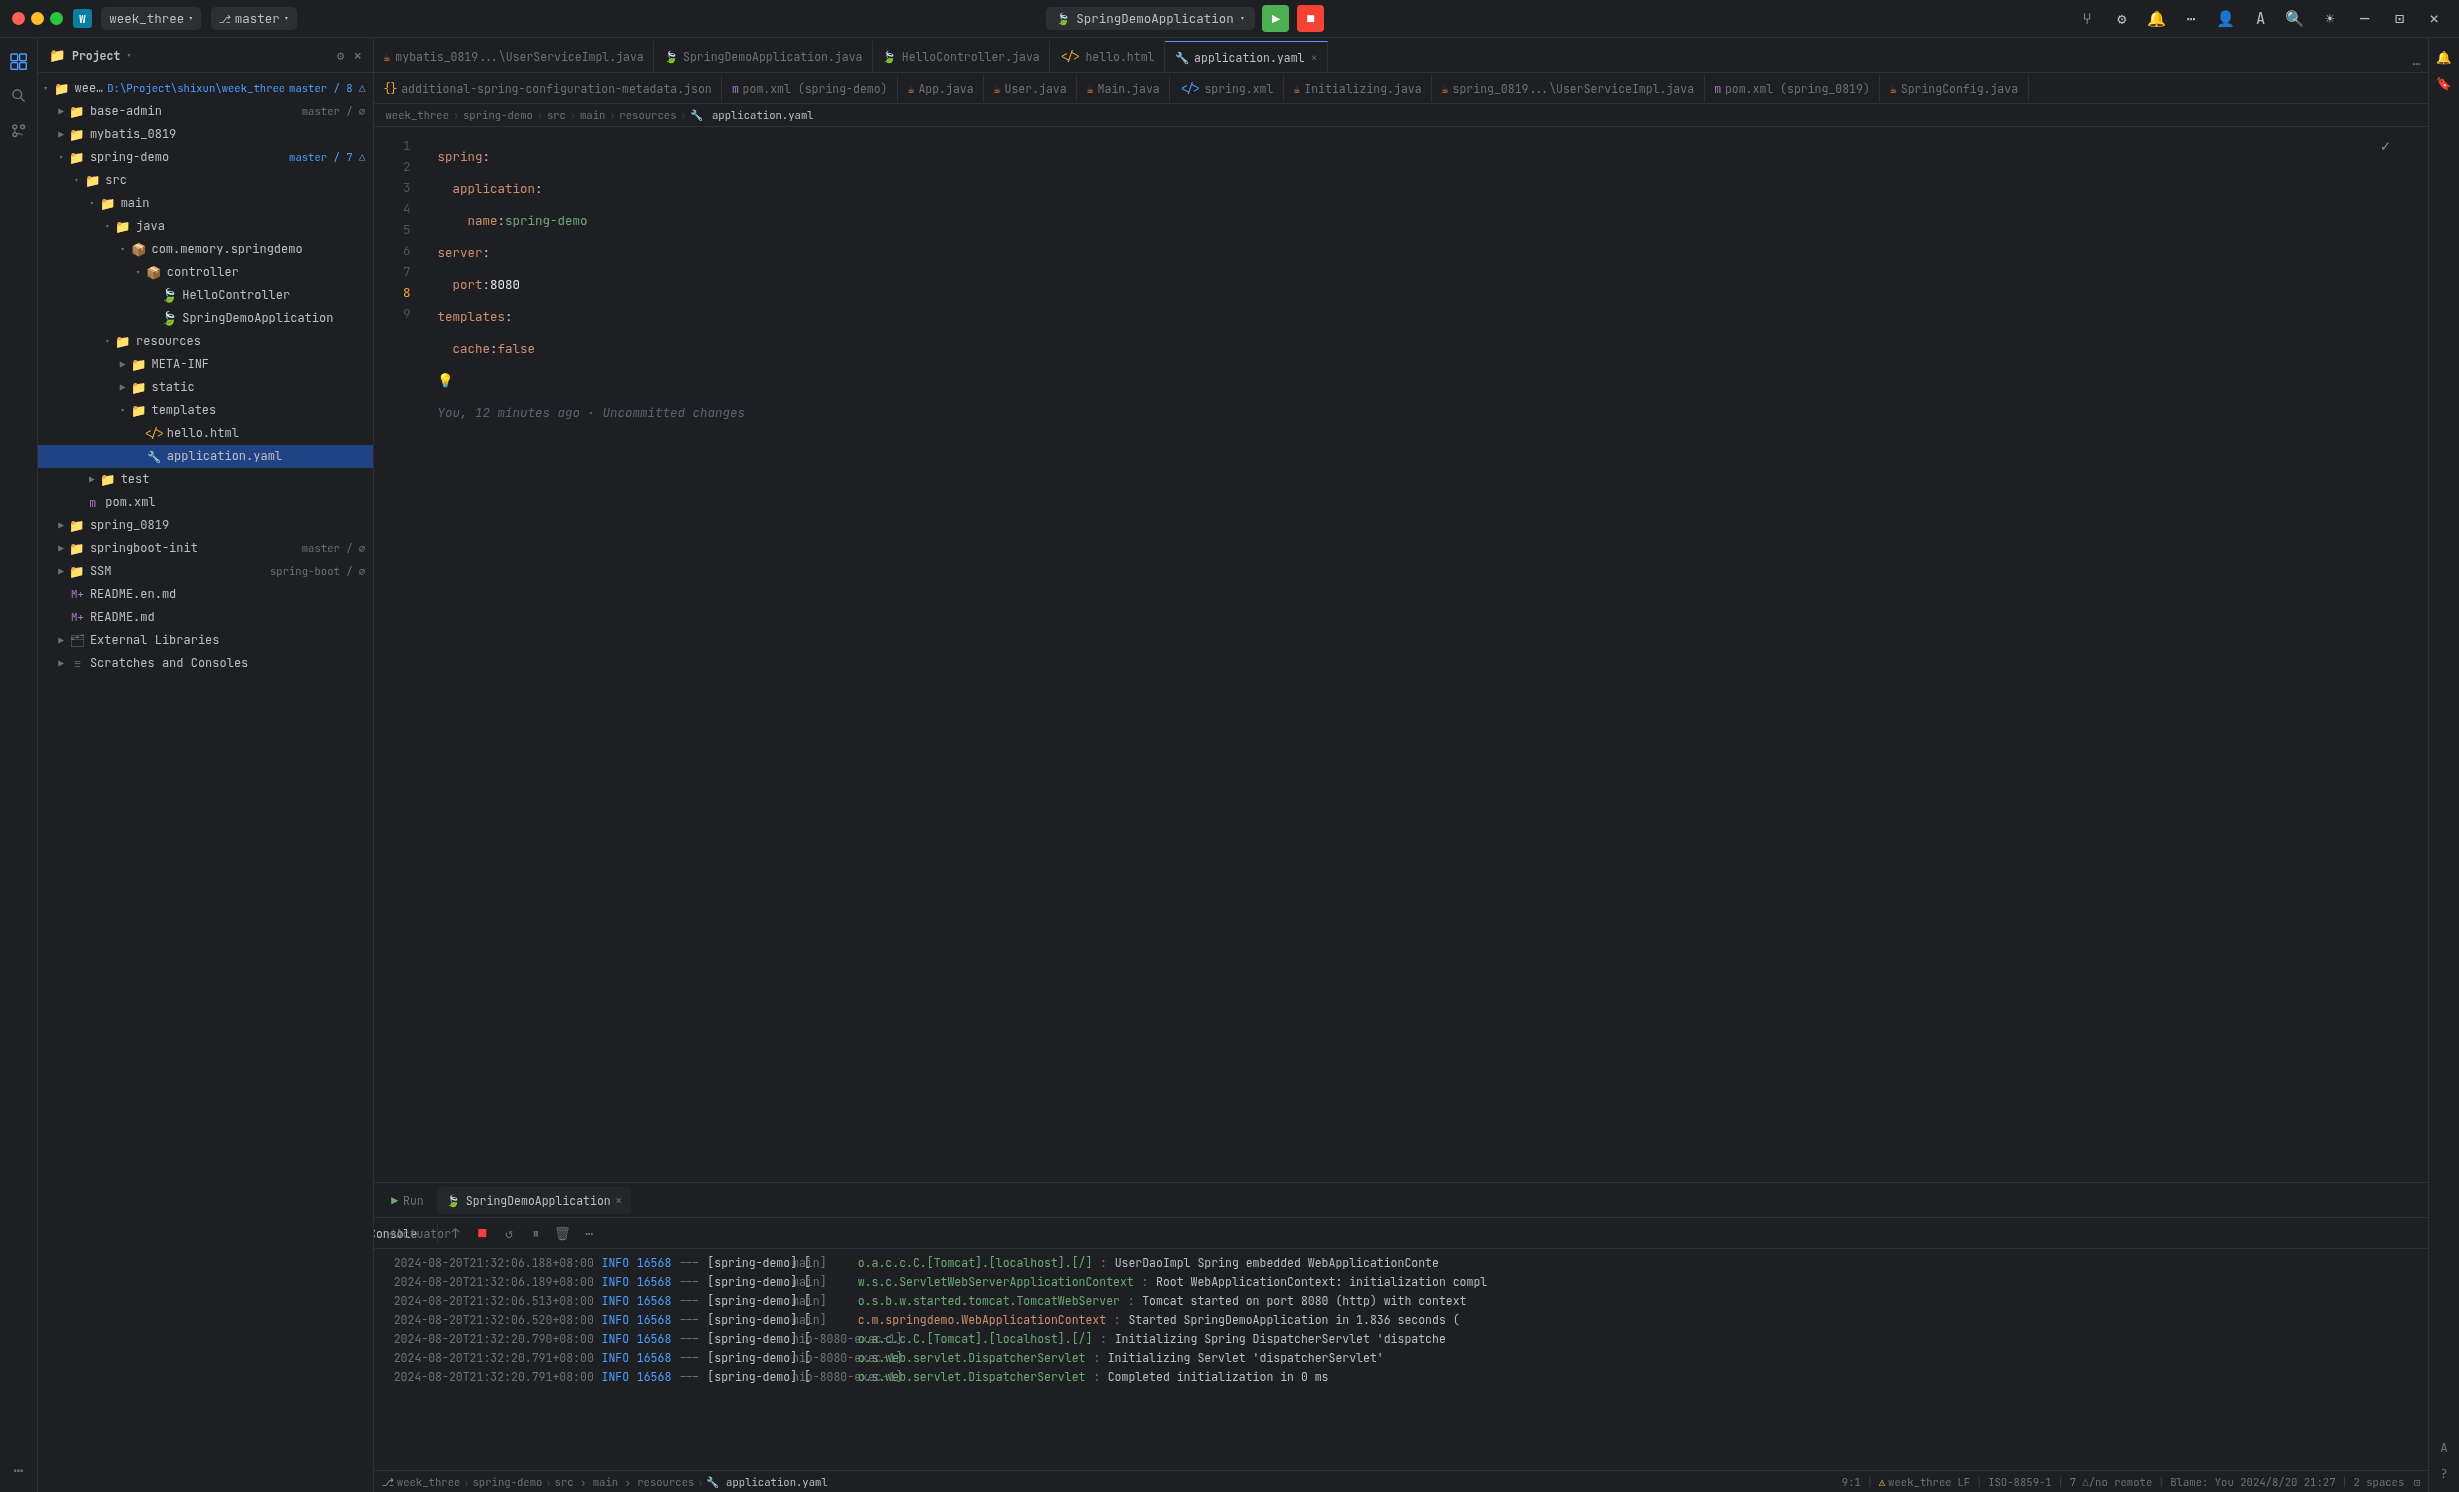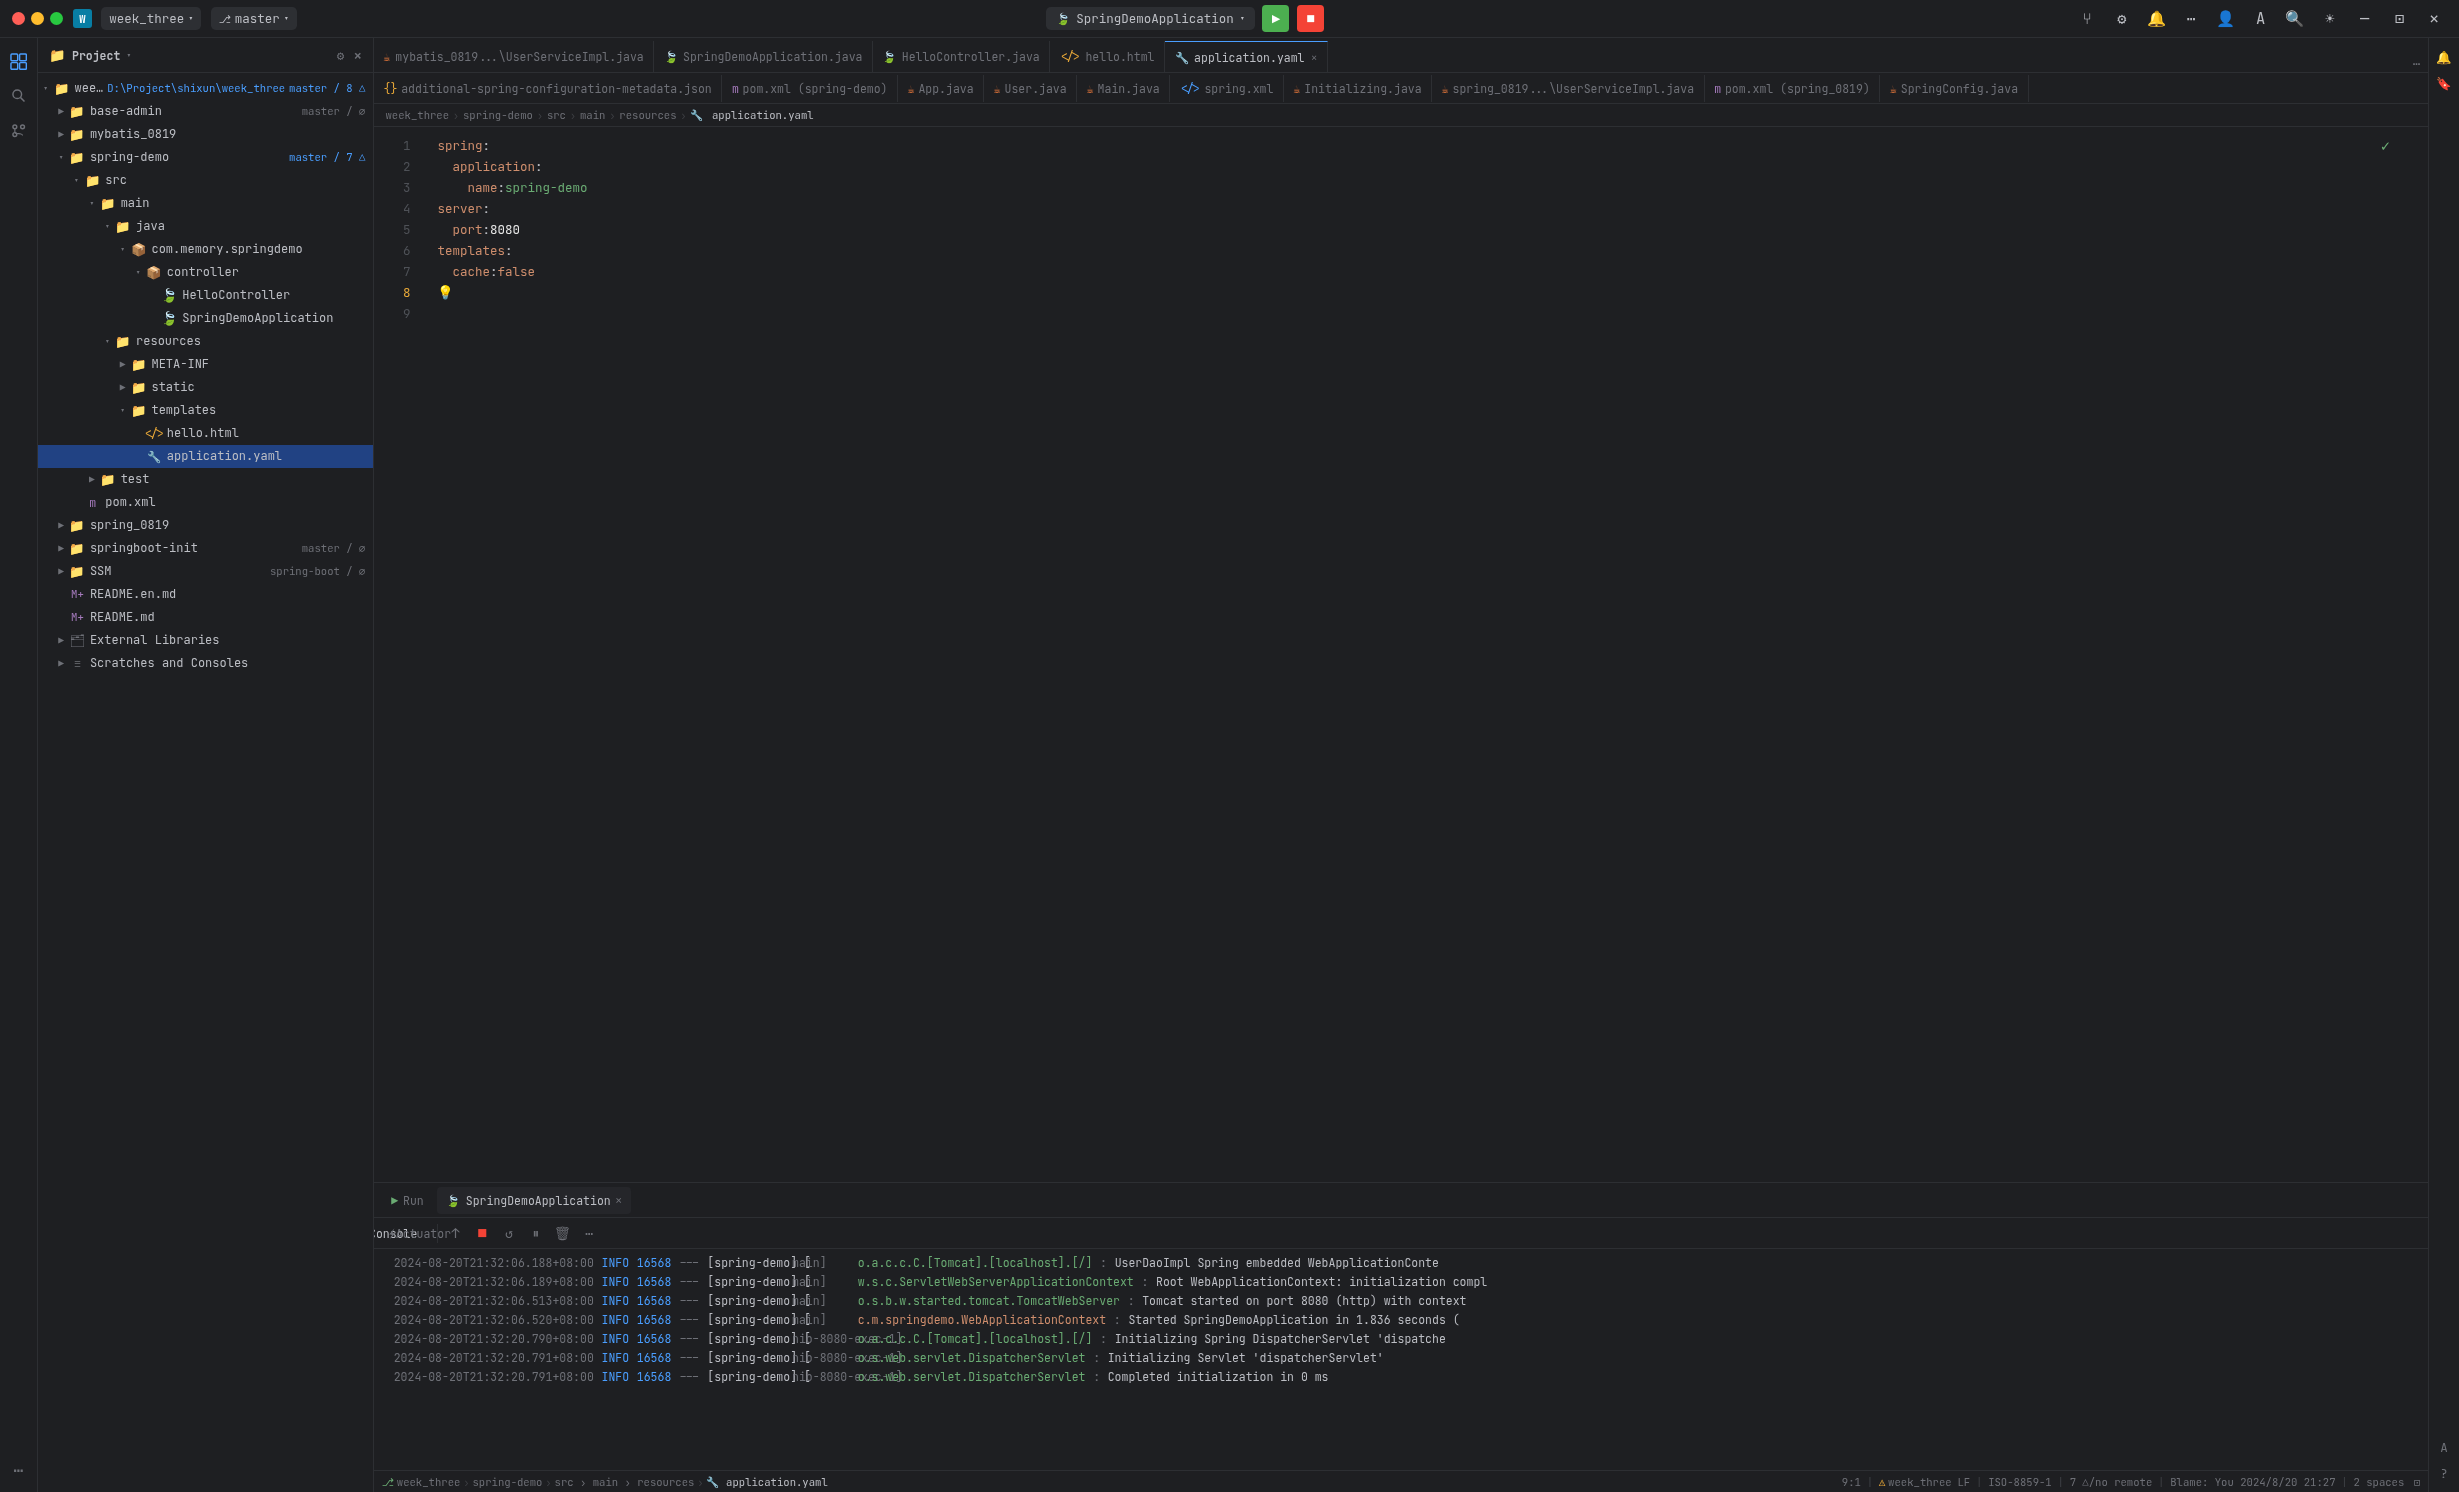--- a/index.html
+++ b/index.html
@@ -216,21 +216,21 @@
       flex: 1;
       padding: 7.7px 15.4px;
       overflow: auto;
       line-height: 21px;
       font-size: 12.5px;
     }
     .code-area::-webkit-scrollbar { width: 7.7px; height: 7.7px; }
     .code-area::-webkit-scrollbar-track { background: #1e1f22; }
     .code-area::-webkit-scrollbar-thumb { background: #3d3f44; border-radius: 3.8px; }
 
-    .code-line { display: flex; align-items: flex-end; min-height: 21px; }
+    .code-line { display: flex; align-items: flex-end; min-height: 21px; margin-top: 11px; }
     .code-key { color: #cf8e6d; }
     .code-value { color: #6aab73; }
     .code-colon { color: #bcbec4; }
     .code-number { color: #e5e5e5; }
     .code-bool { color: #cf8e6d; }
     .code-comment { color: #5c6370; font-style: italic; }
     .code-indent { display: inline-block; }
     .gutter-bulb { color: #e8a838; font-size: 13.4px; }
 
     
@@ -818,20 +818,23 @@
           </div>
           <div class="code-line">
             <span class="code-indent">&nbsp;&nbsp;</span>
               <span class="code-key">cache</span>
               <span class="code-colon">:</span>
               <span class="code-bool"> false</span>
           </div>
           <div class="code-line">
             <span class="gutter-bulb">💡</span>
           </div>
+          <div class="code-line">
+            <span class="code-comment">You, 12 minutes ago · Uncommitted changes</span>
+          </div>
         </div>
 
         <div style="position:absolute;top:7.7px;right:38px;display:flex;flex-direction:column;align-items:center;gap:3.8px;">
           <span style="color:#6aab73;font-size:15.4px;cursor:pointer;">✓</span>
         </div>
       </div>
     </div>
 
     <div class="bottom-panel">
       <div class="bottom-tabs">

